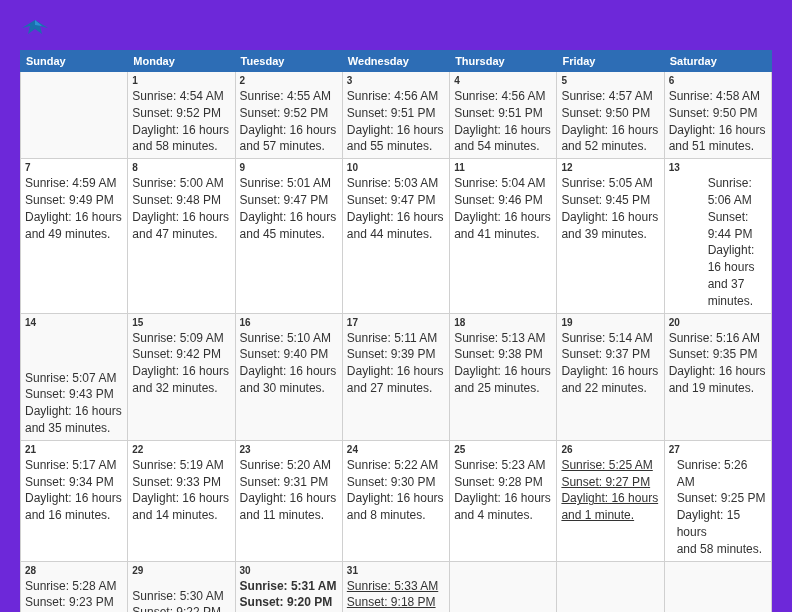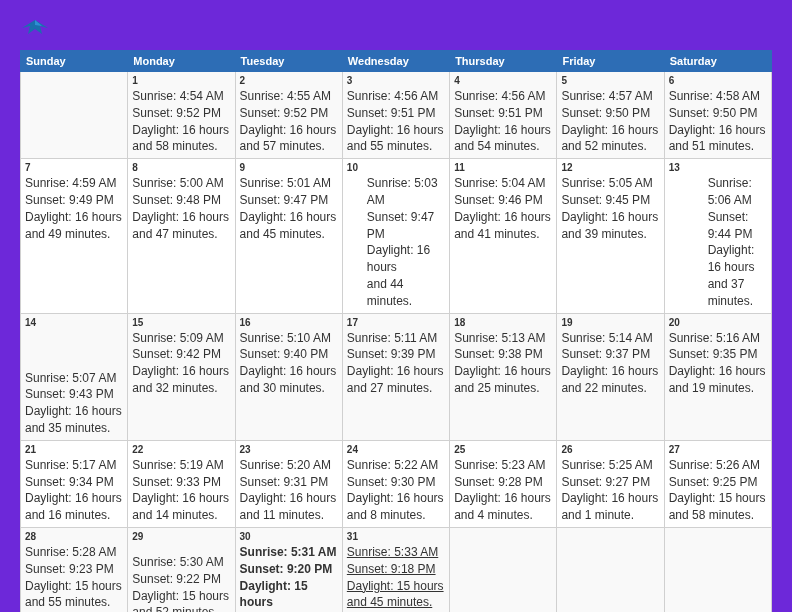--- a/index.html
+++ b/index.html
@@ -179,21 +179,21 @@
           </td>
           <td>
             <span class="day-num">9</span>
             <div class="cell-content" style="white-space: pre-line;">Sunrise: 5:01 AM
 Sunset: 9:47 PM
 Daylight: 16 hours
 and 45 minutes.</div>
           </td>
           <td>
             <span class="day-num">10</span>
-            <div class="cell-content" style="white-space: pre-line; margin-left: 20px;">Sunrise: 5:03 AM
+            <div class="cell-content" style="white-space: pre-line;">Sunrise: 5:03 AM
 Sunset: 9:47 PM
 Daylight: 16 hours
 and 44 minutes.</div>
           </td>
           <td>
             <span class="day-num">11</span>
             <div class="cell-content" style="white-space: pre-line;">Sunrise: 5:04 AM
 Sunset: 9:46 PM
 Daylight: 16 hours
 and 41 minutes.</div>
@@ -295,28 +295,28 @@
           </td>
           <td>
             <span class="day-num">25</span>
             <div class="cell-content" style="white-space: pre-line;">Sunrise: 5:23 AM
 Sunset: 9:28 PM
 Daylight: 16 hours
 and 4 minutes.</div>
           </td>
           <td>
             <span class="day-num">26</span>
-            <div class="cell-content" style="white-space: pre-line;">Sunrise: 5:25 AM
+            <div class="cell-content" style="white-space: pre-line; text-decoration: underline;">Sunrise: 5:25 AM
 Sunset: 9:27 PM
 Daylight: 16 hours
 and 1 minute.</div>
           </td>
           <td>
             <span class="day-num">27</span>
-            <div class="cell-content" style="white-space: pre-line;">Sunrise: 5:26 AM
+            <div class="cell-content" style="white-space: pre-line; margin-left: 8px;">Sunrise: 5:26 AM
 Sunset: 9:25 PM
 Daylight: 15 hours
 and 58 minutes.</div>
           </td>
         </tr>
         <tr>
           <td>
             <span class="day-num">28</span>
             <div class="cell-content" style="white-space: pre-line;">Sunrise: 5:28 AM
 Sunset: 9:23 PM

